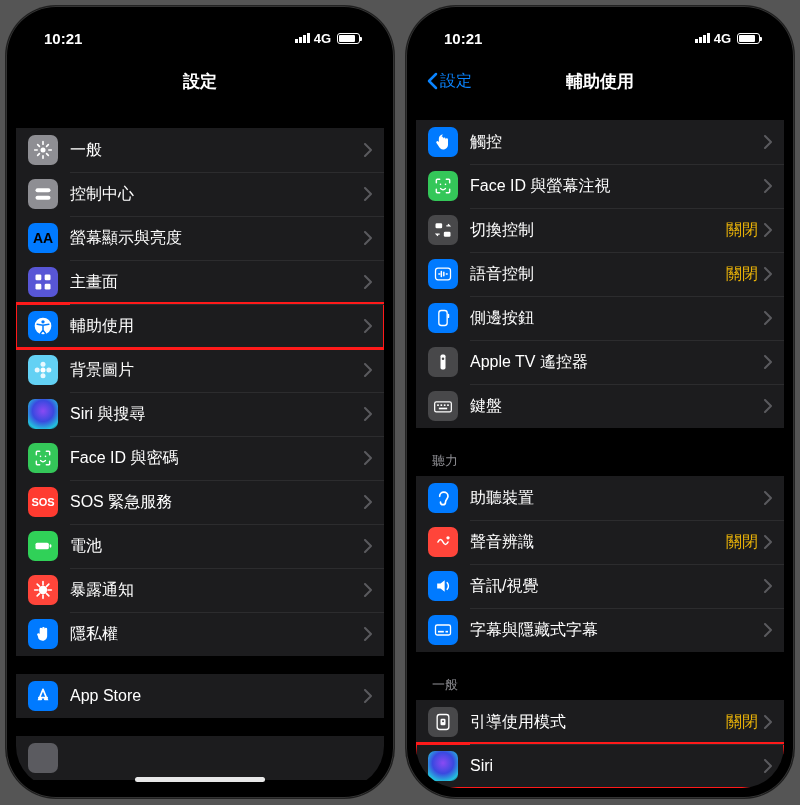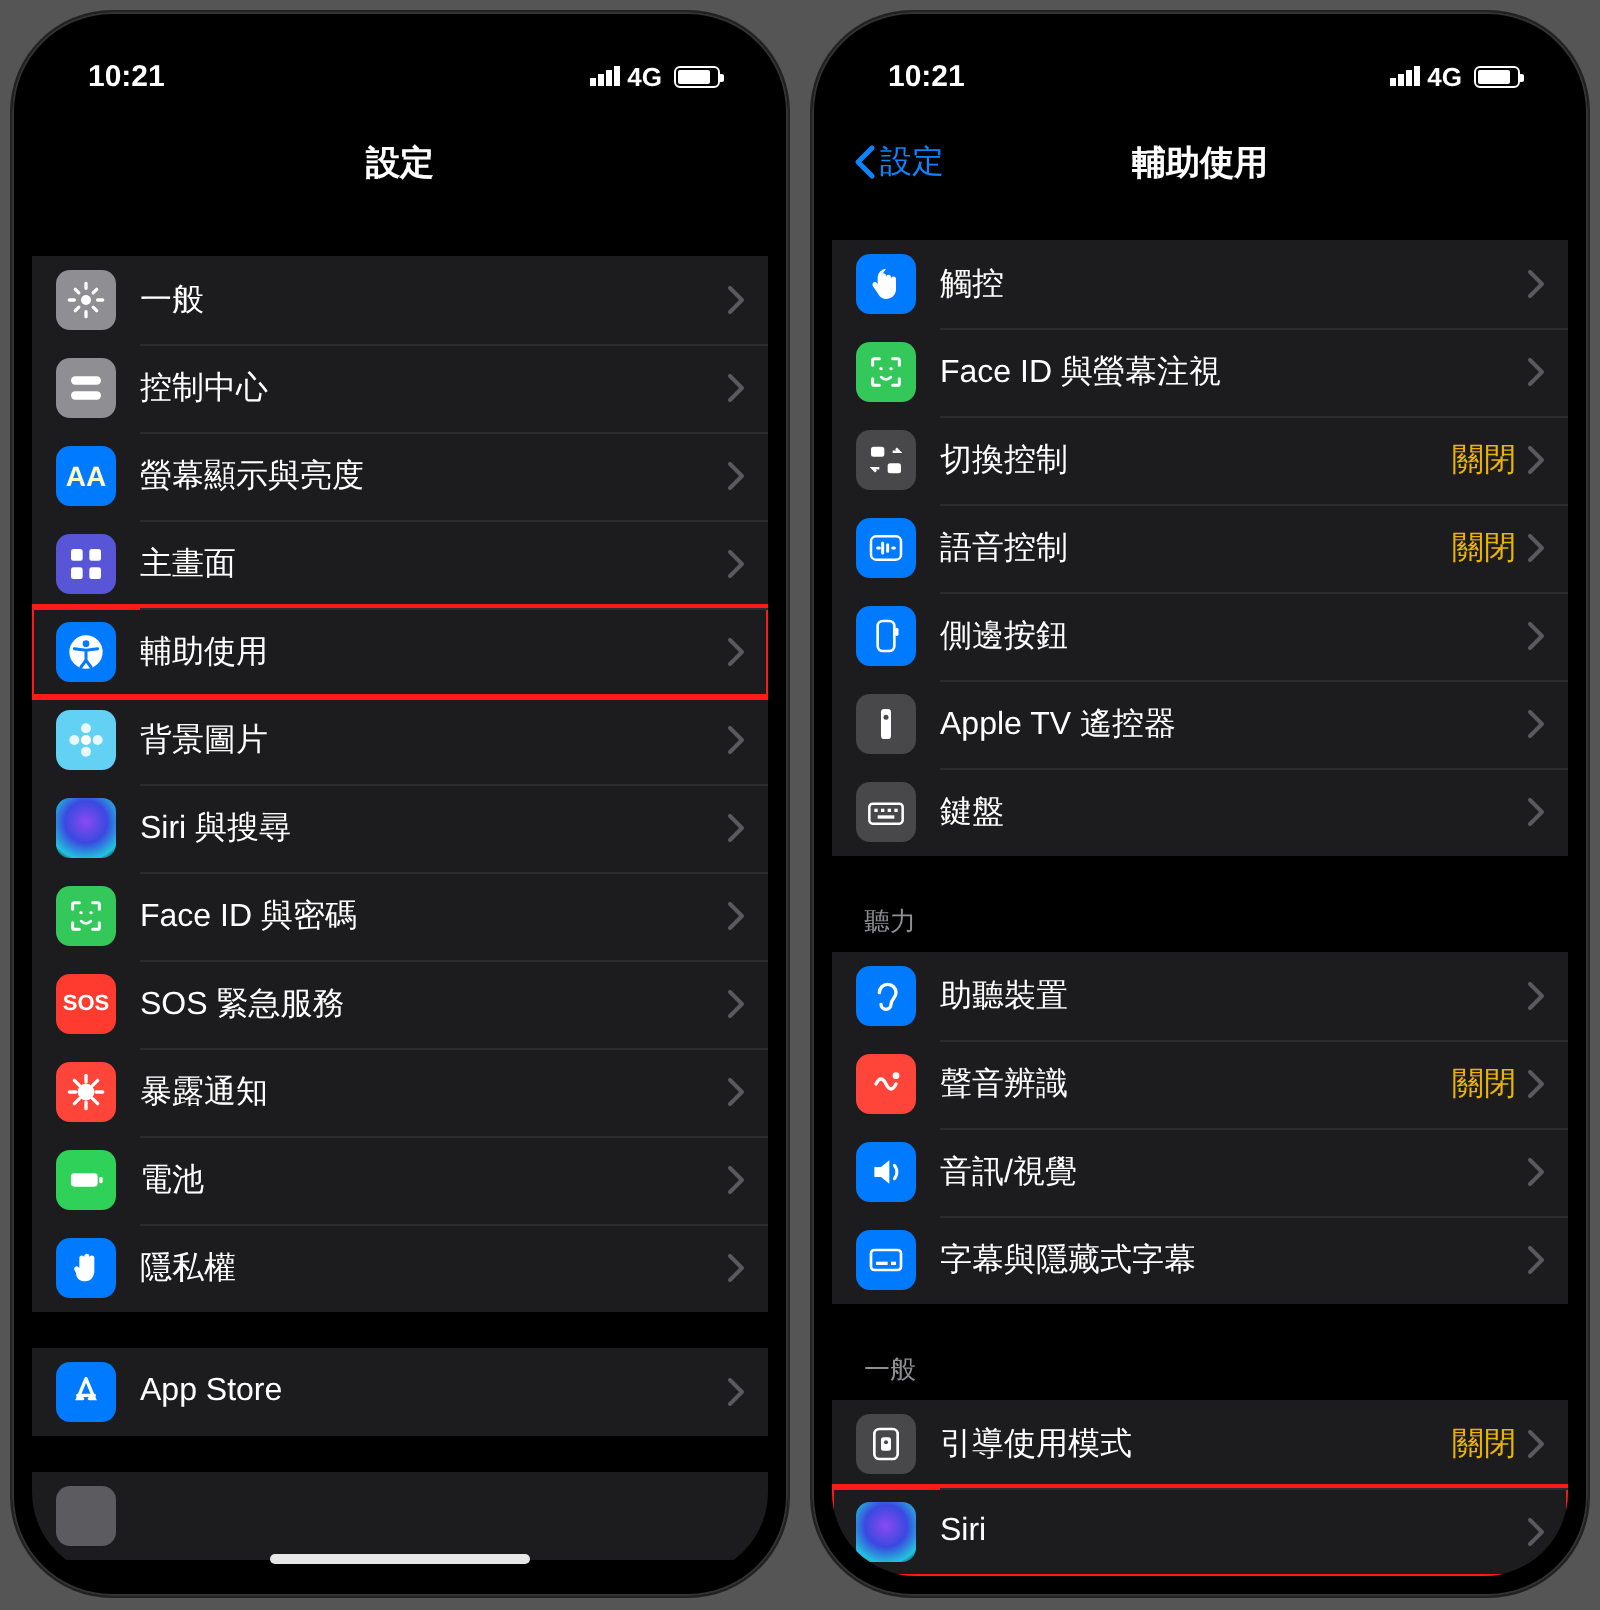--- a/index.html
+++ b/index.html
@@ -186,21 +186,21 @@
                 <rect x="3" y="14" width="18" height="5" rx="2.5" fill="#fff"></rect>
               </svg>
             </div>
             <span class="label">控制中心</span>
             <svg class="chev" width="8" height="14" viewBox="0 0 8 14">
               <path d="M1 1l6 6-6 6" stroke="#5a5a5e" stroke-width="2" fill="none" stroke-linecap="round" stroke-linejoin="round"></path>
             </svg>
           </div>
           <div class="row">
             <div class="icon bg-blue">
-              <span style="font-weight:700;font-size:14px;color:#fef9c3">AA</span>
+              <span style="font-weight:700;font-size:14px;color:#000000">AA</span>
             </div>
             <span class="label">螢幕顯示與亮度</span>
             <svg class="chev" width="8" height="14" viewBox="0 0 8 14">
               <path d="M1 1l6 6-6 6" stroke="#5a5a5e" stroke-width="2" fill="none" stroke-linecap="round" stroke-linejoin="round"></path>
             </svg>
           </div>
           <div class="row">
             <div class="icon bg-purple">
               <svg width="20" height="20" viewBox="0 0 24 24">
                 <rect x="3" y="3" width="7" height="7" rx="1.5" fill="#fff"></rect>
@@ -265,20 +265,32 @@
             <span class="label">Face ID 與密碼</span>
             <svg class="chev" width="8" height="14" viewBox="0 0 8 14">
               <path d="M1 1l6 6-6 6" stroke="#5a5a5e" stroke-width="2" fill="none" stroke-linecap="round" stroke-linejoin="round"></path>
             </svg>
           </div>
           <div class="row">
             <div class="icon bg-red">
               <span style="font-weight:700;font-size:11px;color:#fff">SOS</span>
             </div>
             <span class="label">SOS 緊急服務</span>
+            <svg class="chev" width="8" height="14" viewBox="0 0 8 14">
+              <path d="M1 1l6 6-6 6" stroke="#5a5a5e" stroke-width="2" fill="none" stroke-linecap="round" stroke-linejoin="round"></path>
+            </svg>
+          </div>
+          <div class="row">
+            <div class="icon bg-lime">
+              <svg width="20" height="20" viewBox="0 0 24 24">
+                <rect x="3" y="8" width="16" height="8" rx="2" fill="#fff"></rect>
+                <rect x="20" y="10" width="2" height="4" rx="1" fill="#fff"></rect>
+              </svg>
+            </div>
+            <span class="label">電池</span>
             <svg class="chev" width="8" height="14" viewBox="0 0 8 14">
               <path d="M1 1l6 6-6 6" stroke="#5a5a5e" stroke-width="2" fill="none" stroke-linecap="round" stroke-linejoin="round"></path>
             </svg>
           </div>
           <div class="row">
             <div class="icon bg-redorange">
               <svg width="20" height="20" viewBox="0 0 24 24">
                 <circle cx="12" cy="12" r="5" fill="#fff"></circle>
                 <g stroke="#fff" stroke-width="2" stroke-linecap="round">
                   <line x1="12" y1="2" x2="12" y2="6"></line>
@@ -286,32 +298,20 @@
                   <line x1="2" y1="12" x2="6" y2="12"></line>
                   <line x1="18" y1="12" x2="22" y2="12"></line>
                   <line x1="5" y1="5" x2="8" y2="8"></line>
                   <line x1="16" y1="16" x2="19" y2="19"></line>
                   <line x1="19" y1="5" x2="16" y2="8"></line>
                   <line x1="8" y1="16" x2="5" y2="19"></line>
                 </g>
               </svg>
             </div>
             <span class="label">暴露通知</span>
-            <svg class="chev" width="8" height="14" viewBox="0 0 8 14">
-              <path d="M1 1l6 6-6 6" stroke="#5a5a5e" stroke-width="2" fill="none" stroke-linecap="round" stroke-linejoin="round"></path>
-            </svg>
-          </div>
-          <div class="row">
-            <div class="icon bg-lime">
-              <svg width="20" height="20" viewBox="0 0 24 24">
-                <rect x="3" y="8" width="16" height="8" rx="2" fill="#fff"></rect>
-                <rect x="20" y="10" width="2" height="4" rx="1" fill="#fff"></rect>
-              </svg>
-            </div>
-            <span class="label">電池</span>
             <svg class="chev" width="8" height="14" viewBox="0 0 8 14">
               <path d="M1 1l6 6-6 6" stroke="#5a5a5e" stroke-width="2" fill="none" stroke-linecap="round" stroke-linejoin="round"></path>
             </svg>
           </div>
           <div class="row">
             <div class="icon bg-blue">
               <svg width="20" height="20" viewBox="0 0 24 24">
                 <path d="M8 12V6a1.5 1.5 0 013 0v5V5a1.5 1.5 0 013 0v6V6a1.5 1.5 0 013 0v8c0 3-2 6-5.5 6S6 18 6 15l-1-2a1.5 1.5 0 012.5-1.5L8 12z" fill="#fff"></path>
               </svg>
             </div>

